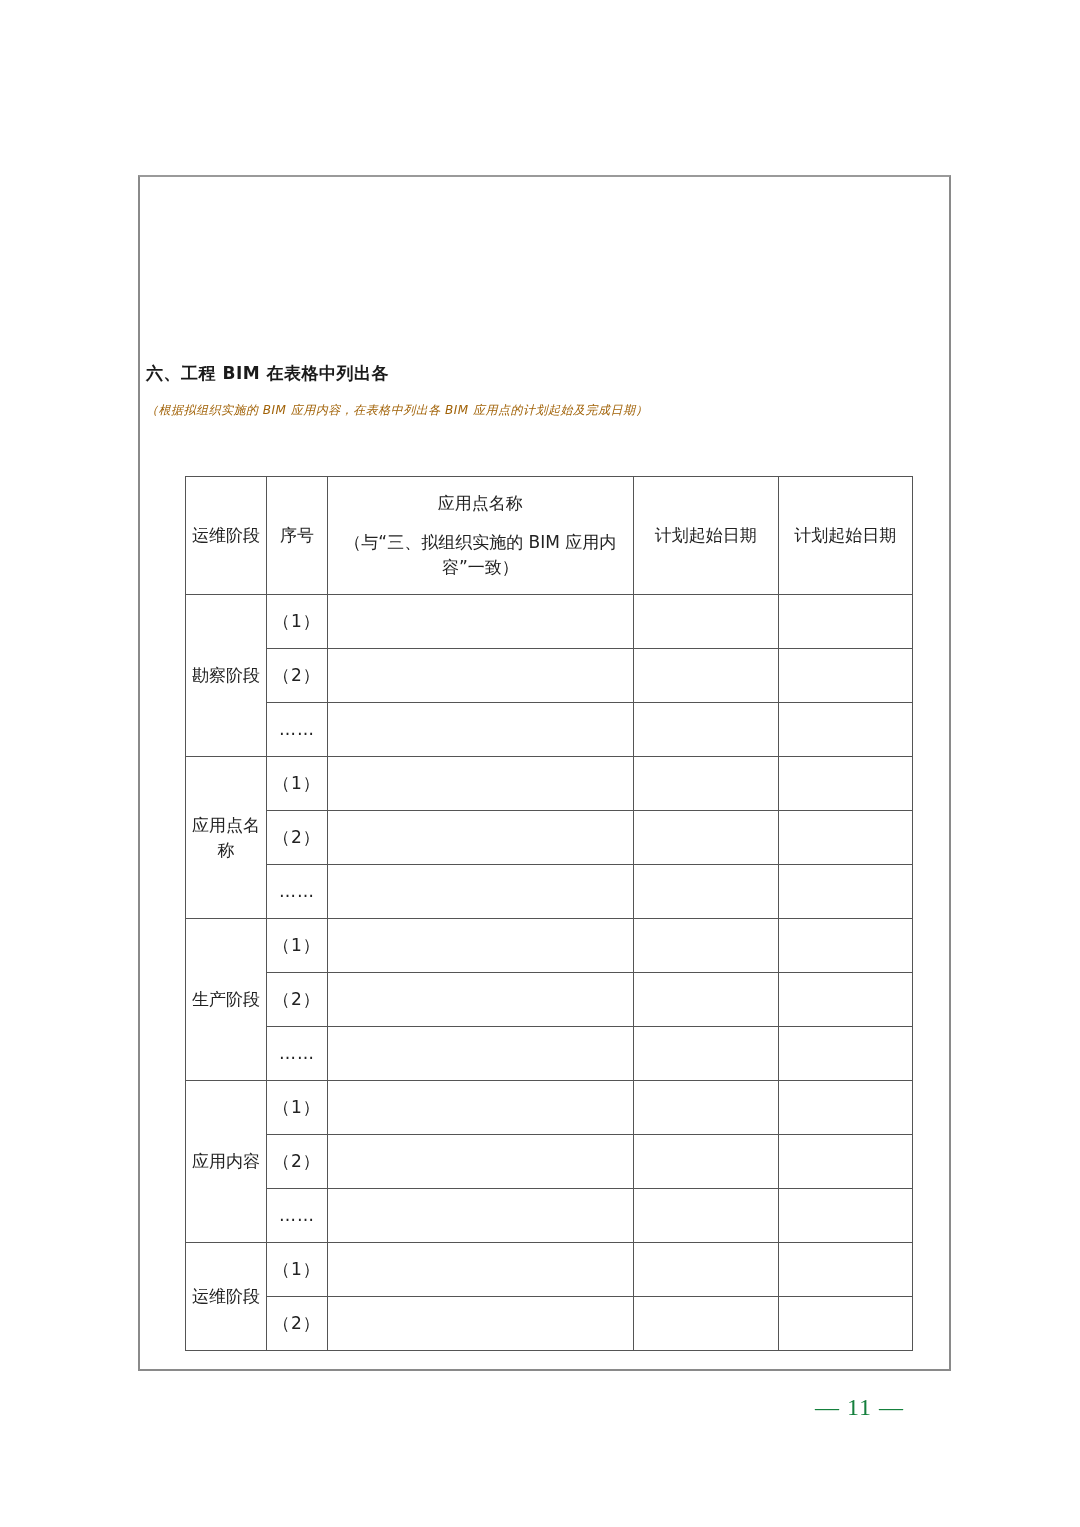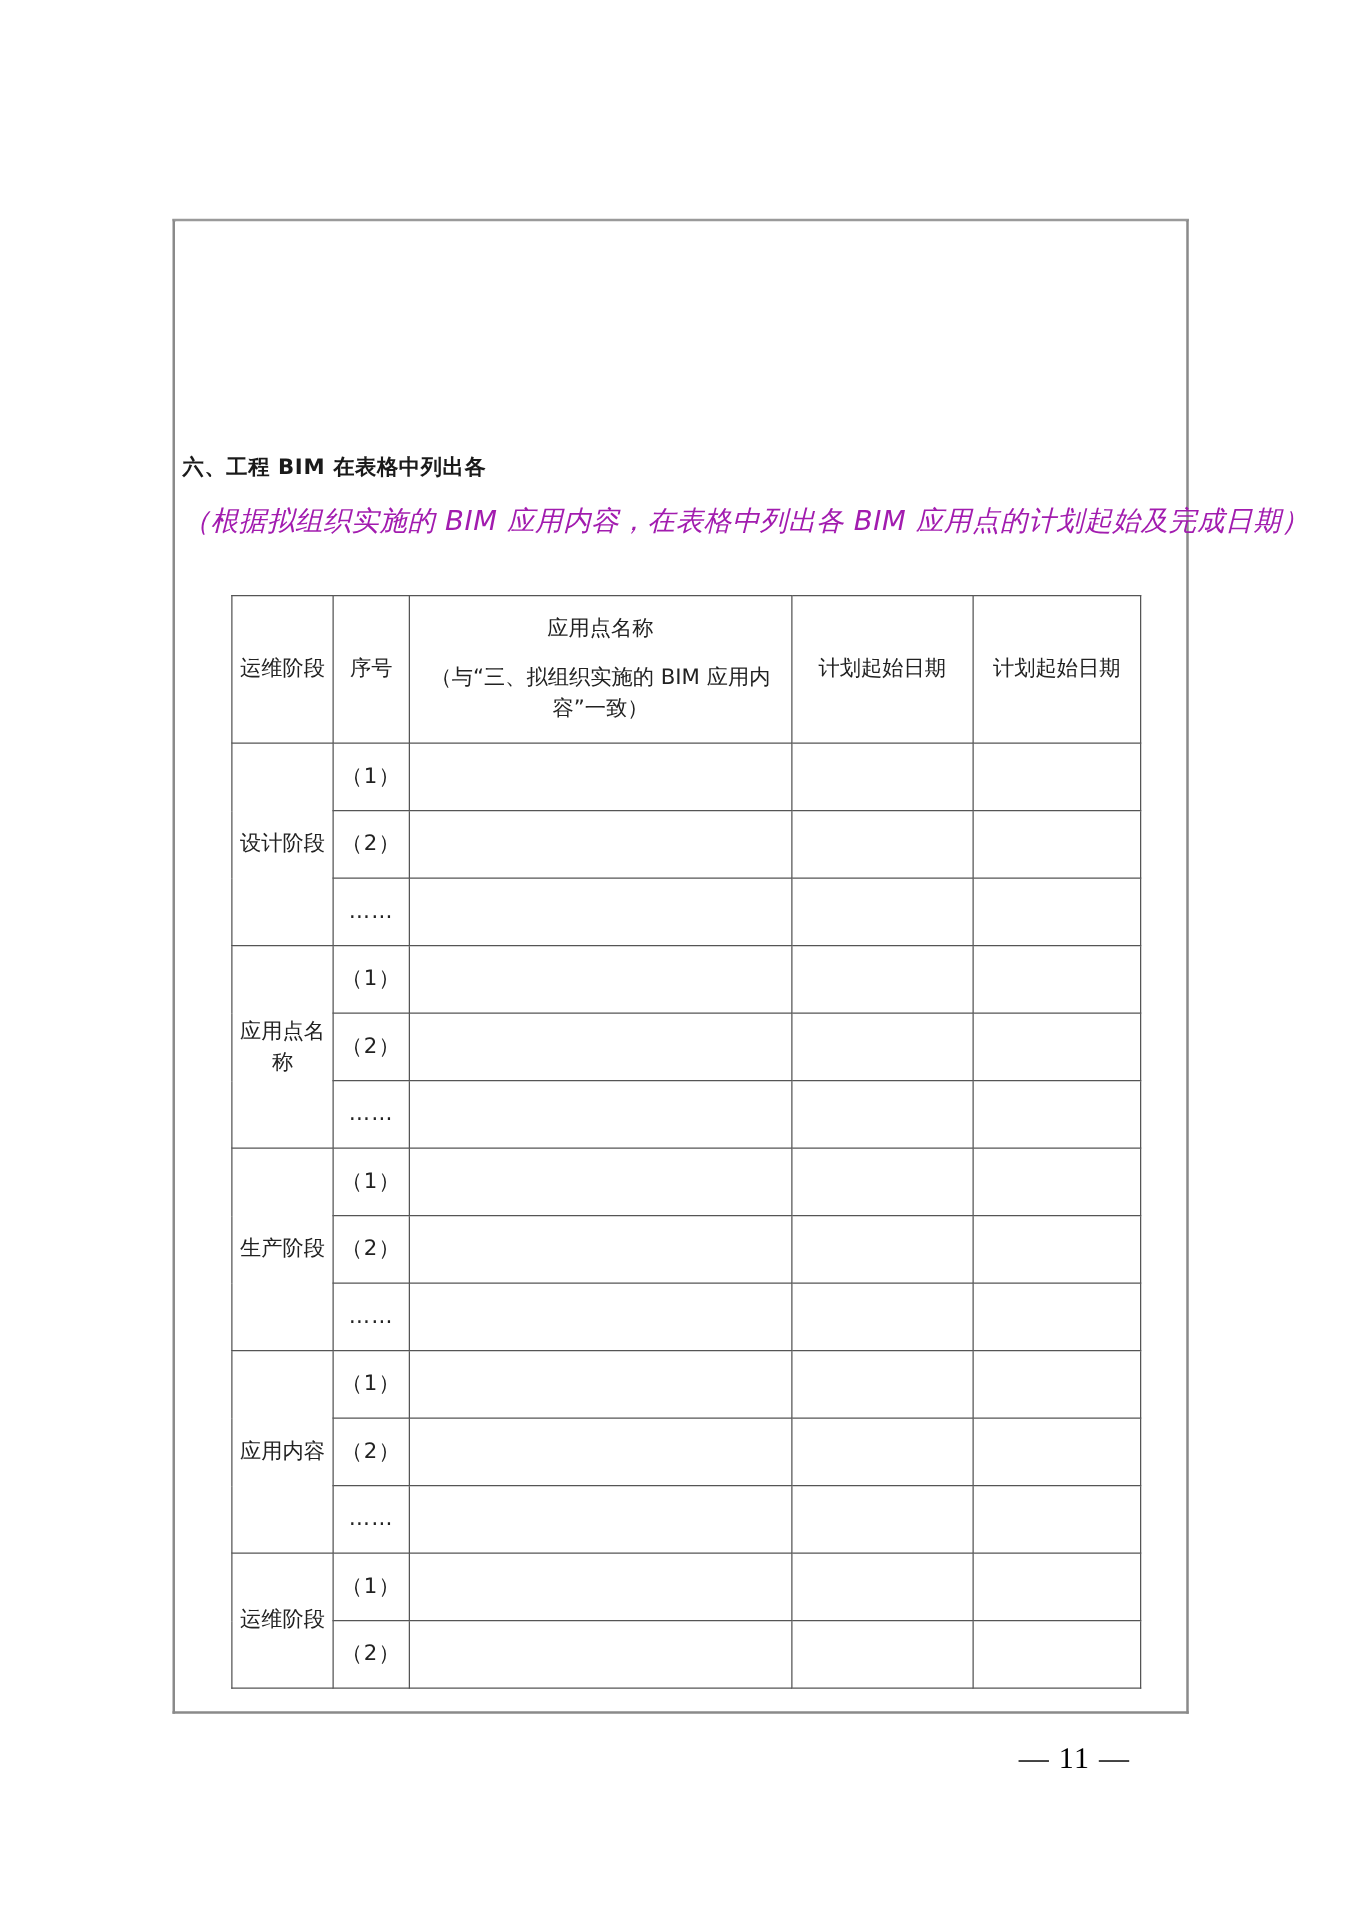--- a/index.html
+++ b/index.html
@@ -1,36 +1,36 @@
 <!DOCTYPE html>
 <html><head>
 <meta charset="utf-8">
 <style>
   html, body { margin: 0; padding: 0; background: #ffffff; }
   body { width: 1080px; height: 1527px; position: relative; overflow: hidden;
          font-family: "DejaVu Sans", "Liberation Sans", sans-serif; color: #1a1a1a; }
   .frame { position: absolute; left: 138px; top: 175px; width: 813px; height: 1196px;
            border: 2px solid #8a8a8a; box-sizing: border-box; border-top-color:#9a9a9a; }
   .section-title { position: absolute; left: 146px; top: 362px; font-size: 17px; font-weight: bold; letter-spacing: 0.5px; }
-  .section-note { position: absolute; left: 146px; top: 402px; font-size: 22px; font-style: italic; letter-spacing: 0.5px; color:#a21caf; }
+  .section-note { position: absolute; left: 146px; top: 402px; font-size: 12px; font-style: italic; letter-spacing: 0.5px; color:#a16207; }
   table.plan { position: absolute; left: 185px; top: 476px; border-collapse: collapse; table-layout: fixed; }
   table.plan td, table.plan th { border: 1.5px solid #555; text-align: center; vertical-align: middle;
            font-size: 17px; font-weight: normal; padding: 0 6px; line-height: 25px; color:#222; }
   table.plan th { height: 117px; }
   table.plan td { height: 53px; }
   .col-stage { width: 81px; }
   .col-idx { width: 59px; }
   .col-name { width: 306px; }
   .col-start { width: 145px; }
   .col-end { width: 134px; }
   .idx { font-size: 16px; letter-spacing: 1px; }
   .dots { font-size: 15px; letter-spacing: 1px; font-weight: bold; }
   .hdr-name-1 { display:block; margin-bottom: 14px; }
   .page-number { position: absolute; left: 815px; top: 1394px; font-family: "Liberation Serif", "DejaVu Serif", serif;
-           font-size: 24px; color:#000000; letter-spacing: 1px; }
+           font-size: 24px; color:#15803d; letter-spacing: 1px; }
 </style>
 </head>
 <body>
 
 <div class="frame"></div>
 
 <div class="section-title">六、工程 BIM 在表格中列出各</div>
 <div class="section-note">（根据拟组织实施的 BIM 应用内容，在表格中列出各 BIM 应用点的计划起始及完成日期）</div>
 
 <table class="plan">
@@ -49,21 +49,21 @@
         <span class="hdr-name-1">应用点名称</span>
         <span>（与“三、拟组织实施的 BIM 应用内容”一致）</span>
       </th>
       <th>计划起始日期</th>
       <th>计划起始日期</th>
     </tr>
   </thead>
   <tbody>
 
     <tr>
-      <td rowspan="3">设计阶段</td>
+      <td rowspan="3">勘察阶段</td>
       <td class="idx">（1）</td>
       <td></td>
       <td></td>
       <td></td>
     </tr>
     <tr>
       <td class="idx">（2）</td>
       <td></td>
       <td></td>
       <td></td>

